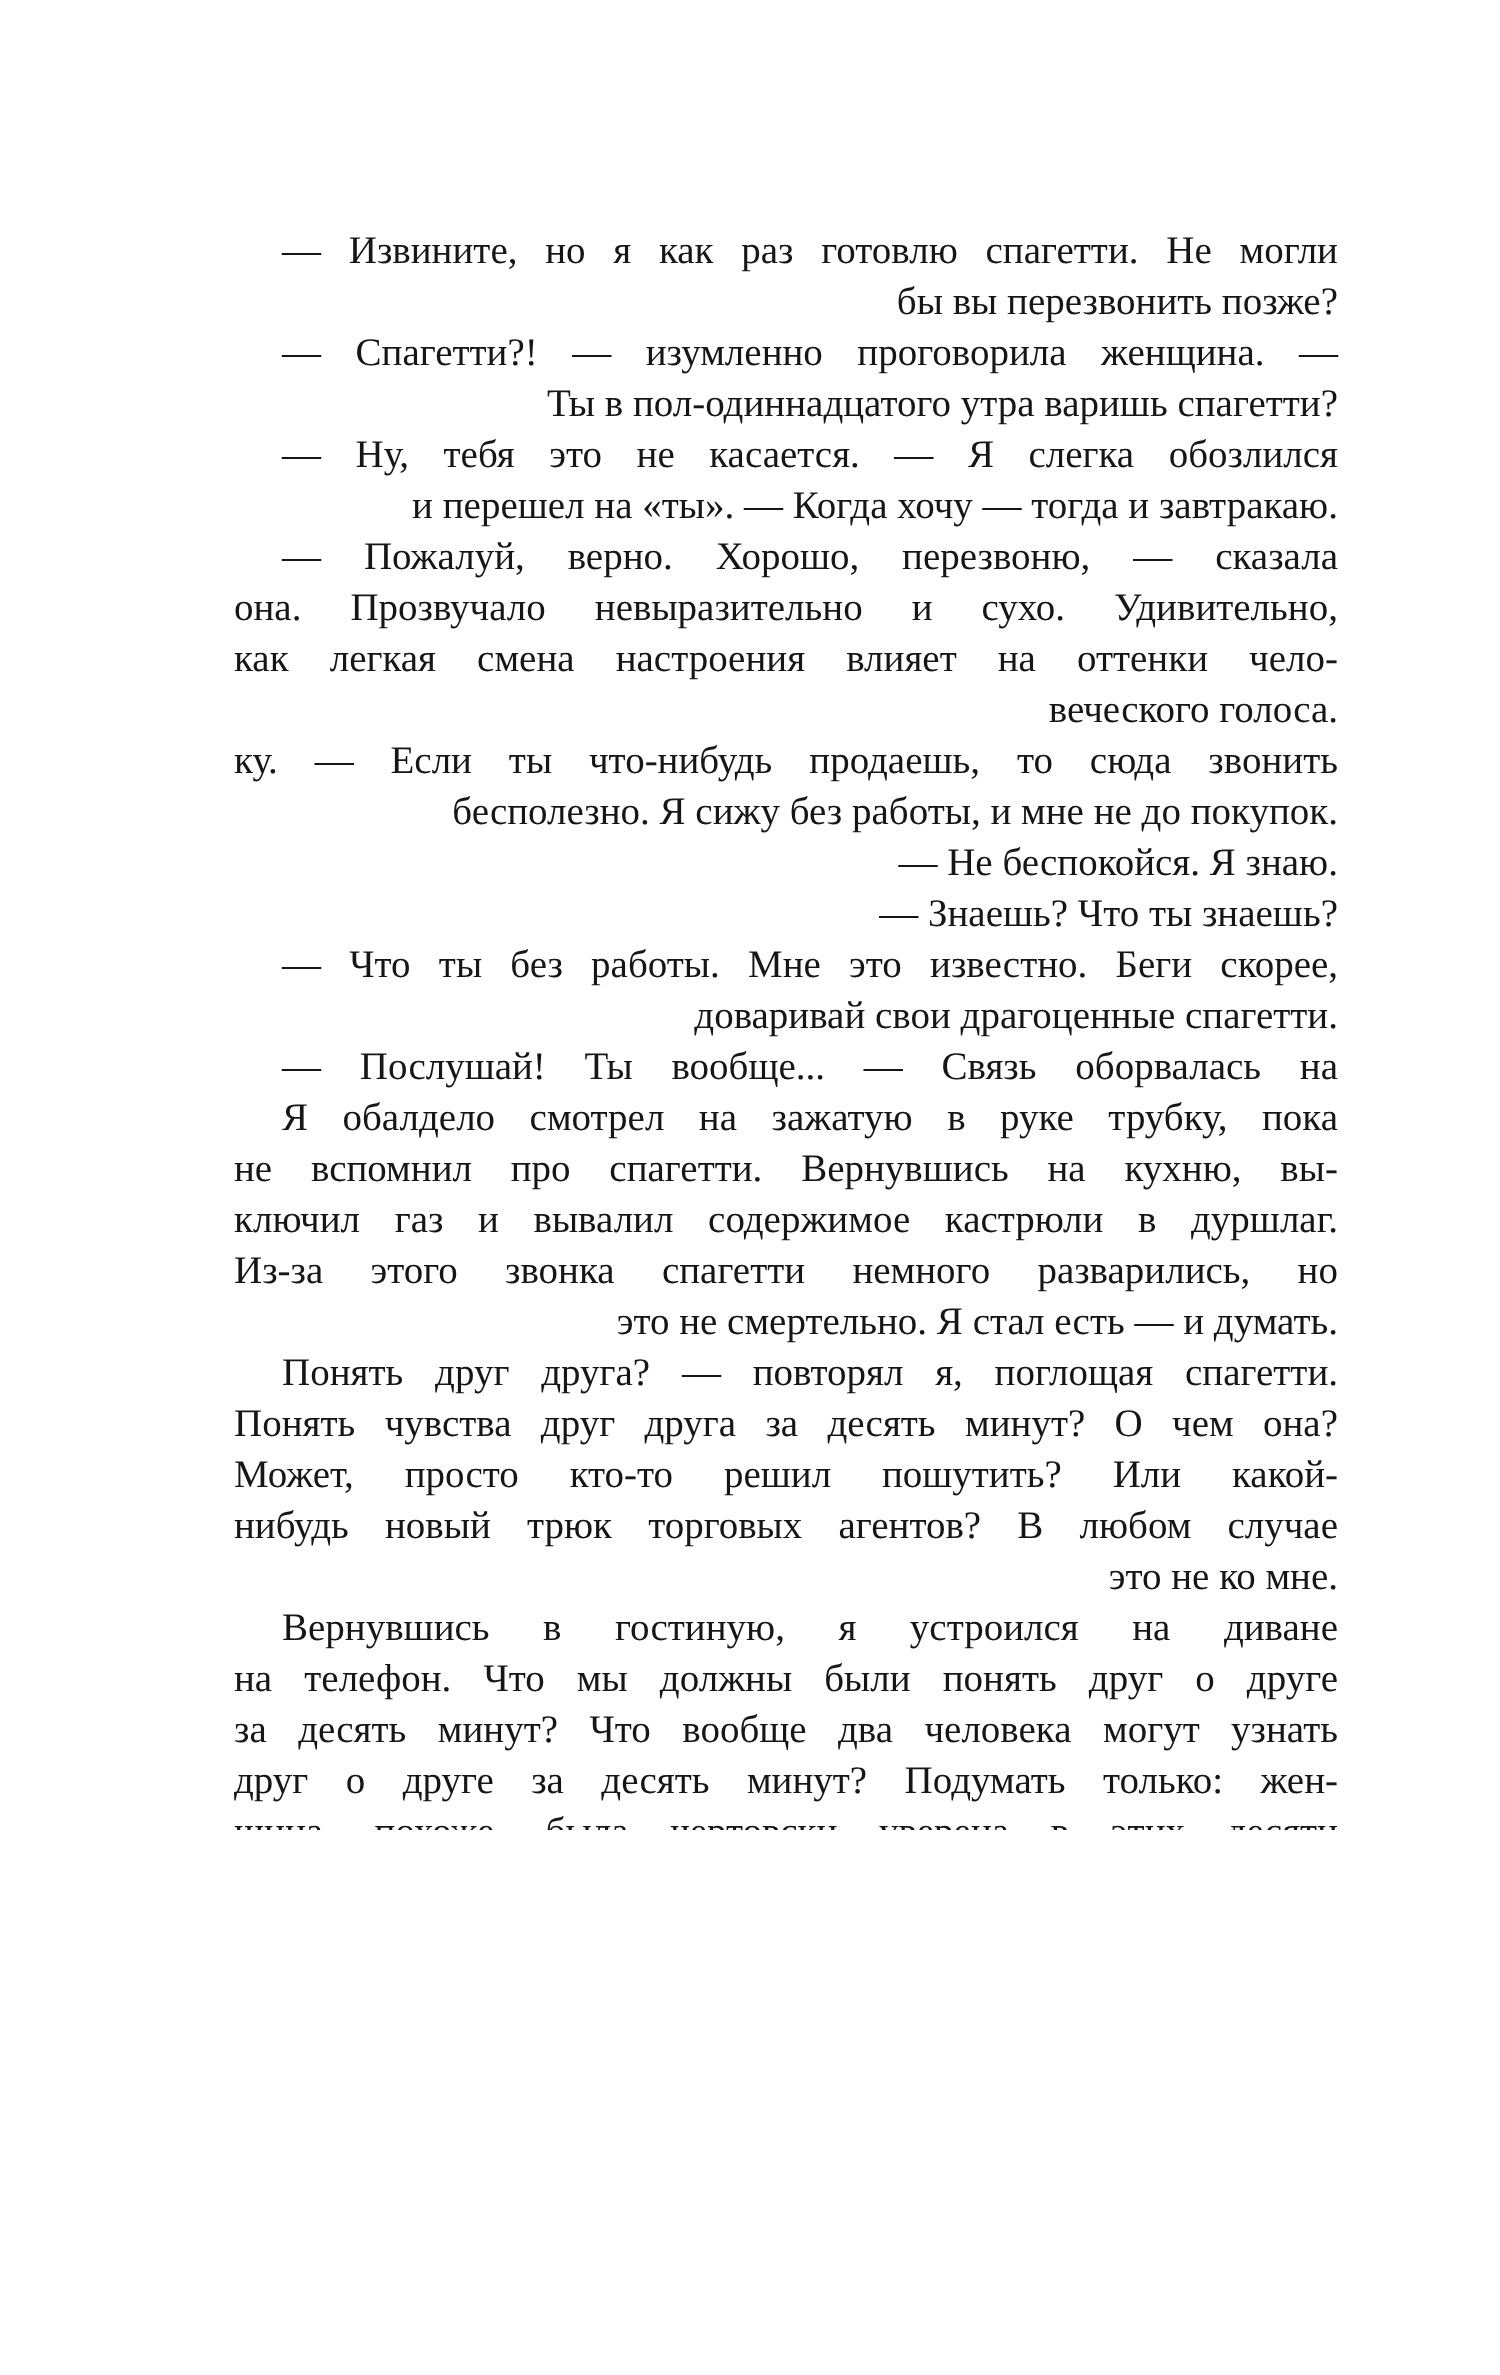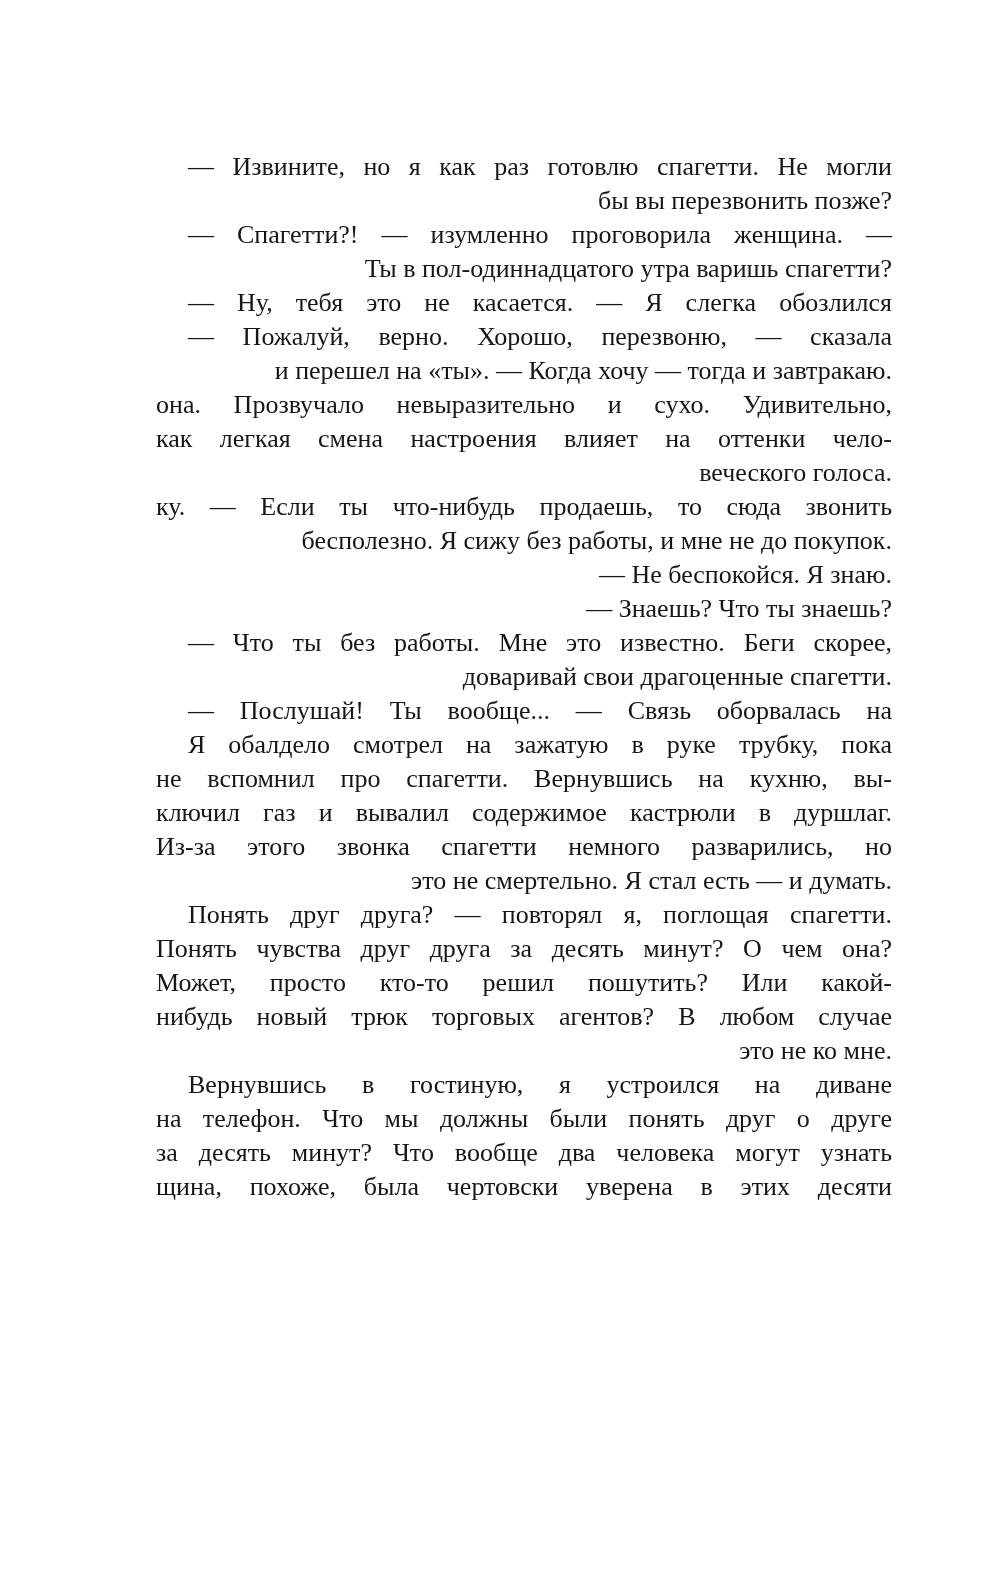--- a/index.html
+++ b/index.html
@@ -48,22 +48,22 @@
 </head>
 <body>
 
 <div class="book-page">
   <div class="text-block">
       <div class="line justify indent">— Извините, но я как раз готовлю спагетти. Не могли</div>
       <div class="line">бы вы перезвонить позже?</div>
       <div class="line justify indent">— Спагетти?! — изумленно проговорила женщина. —</div>
       <div class="line">Ты в пол-одиннадцатого утра варишь спагетти?</div>
       <div class="line justify indent">— Ну, тебя это не касается. — Я слегка обозлился</div>
+      <div class="line">и перешел на «ты». — Когда хочу — тогда и завтракаю.</div>
       <div class="line justify indent">— Пожалуй, верно. Хорошо, перезвоню, — сказала</div>
-      <div class="line">и перешел на «ты». — Когда хочу — тогда и завтракаю.</div>
       <div class="line justify">она. Прозвучало невыразительно и сухо. Удивительно,</div>
       <div class="line justify">как легкая смена настроения влияет на оттенки чело-</div>
       <div class="line">веческого голоса.</div>
       <div class="line justify">ку. — Если ты что-нибудь продаешь, то сюда звонить</div>
       <div class="line">бесполезно. Я сижу без работы, и мне не до покупок.</div>
       <div class="line indent">— Не беспокойся. Я знаю.</div>
       <div class="line indent">— Знаешь? Что ты знаешь?</div>
       <div class="line justify indent">— Что ты без работы. Мне это известно. Беги скорее,</div>
       <div class="line">доваривай свои драгоценные спагетти.</div>
       <div class="line justify indent">— Послушай! Ты вообще... — Связь оборвалась на</div>
@@ -73,16 +73,17 @@
       <div class="line justify">Из-за этого звонка спагетти немного разварились, но</div>
       <div class="line">это не смертельно. Я стал есть — и думать.</div>
       <div class="line justify indent">Понять друг друга? — повторял я, поглощая спагетти.</div>
       <div class="line justify">Понять чувства друг друга за десять минут? О чем она?</div>
       <div class="line justify">Может, просто кто-то решил пошутить? Или какой-</div>
       <div class="line justify">нибудь новый трюк торговых агентов? В любом случае</div>
       <div class="line">это не ко мне.</div>
       <div class="line justify indent">Вернувшись в гостиную, я устроился на диване</div>
       <div class="line justify">на телефон. Что мы должны были понять друг о друге</div>
       <div class="line justify">за десять минут? Что вообще два человека могут узнать</div>
+      <div class="line justify">друг о друге за десять минут? Подумать только: жен-</div>
       <div class="line justify">щина, похоже, была чертовски уверена в этих десяти</div>
     </div>
   <div class="page-number">8</div>
 </div>
 
 </body></html>

